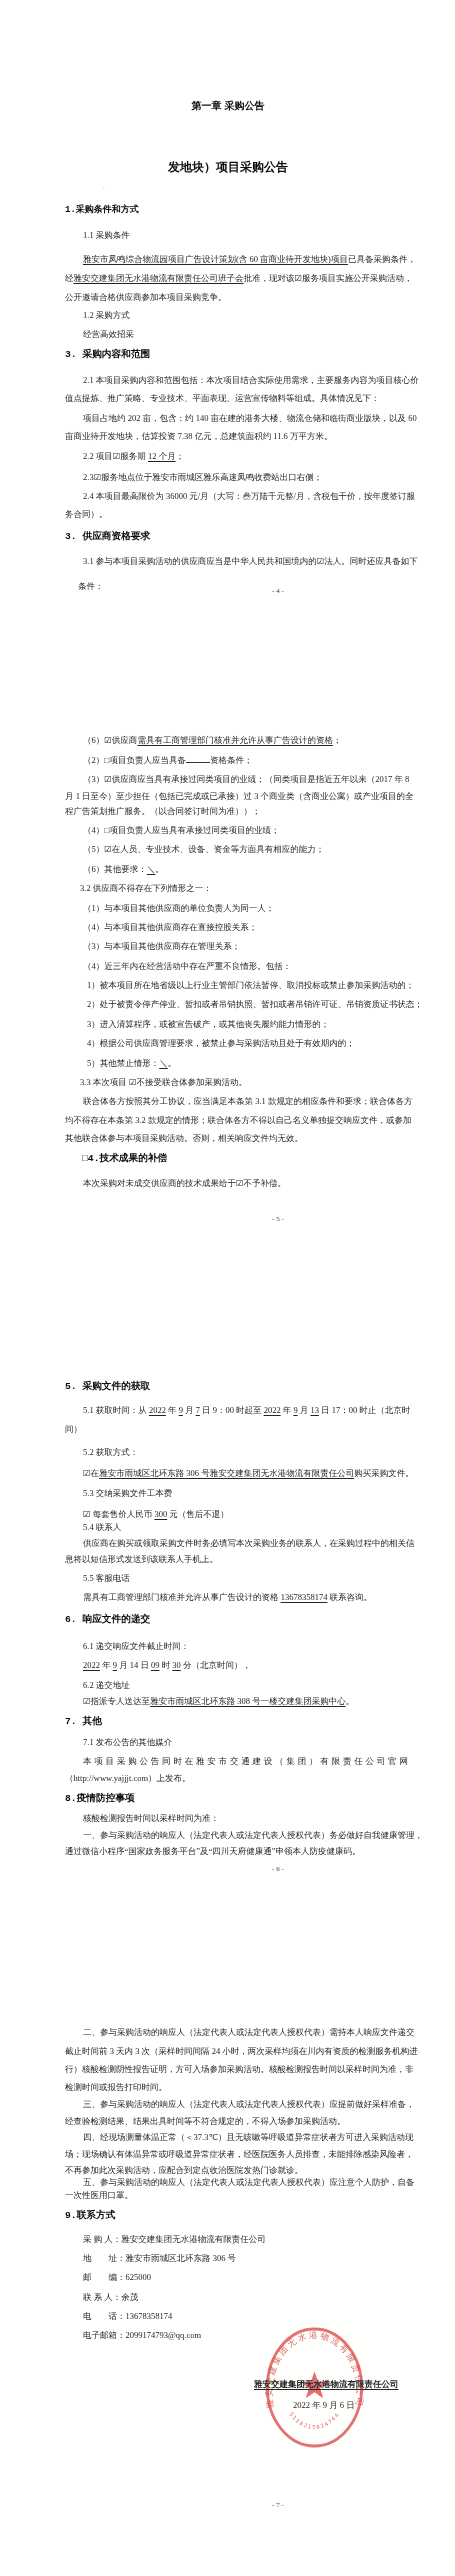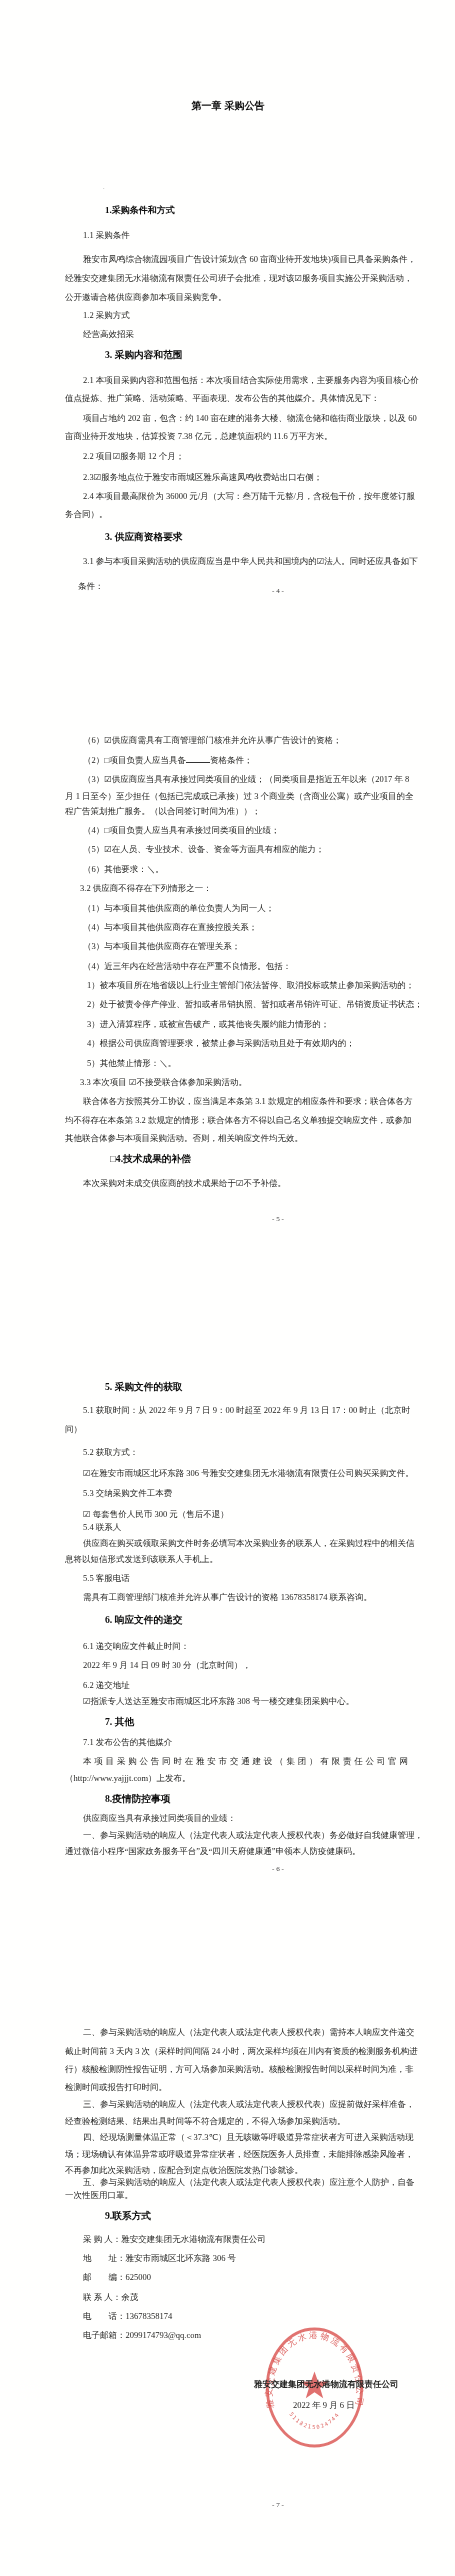--- a/index.html
+++ b/index.html
@@ -1,52 +1,53 @@
 <!DOCTYPE html>
 <html style="font-size:9px"><head>
 <meta charset="utf-8">
 <style>
   html,body{margin:0;padding:0;background:#ffffff;}
   .page{position:relative;width:456px;height:2576px;background:#fffffe;overflow:hidden;
         font-family:"Liberation Serif","DejaVu Serif",serif;color:#232321;}
   .ln{position:absolute;white-space:nowrap;font-size:8.5px;line-height:1.25;
       font-family:"Liberation Serif","DejaVu Sans",serif;color:#242422;}
   .ct{left:0;width:456px;text-align:center;}
-  .hd{font-family:Liberation Serif, serif;font-weight:700;font-size:9.7px;color:#0d0d0d;margin-left:40px;}
+  .hd{font-family:Liberation Mono, monospace;font-weight:700;font-size:9.7px;color:#0d0d0d;}
   .hmain{font-family:"Liberation Sans","DejaVu Sans",sans-serif;font-weight:700;font-size:12px;color:#0d0d0d;}
   .hchap{font-family:"Liberation Sans","DejaVu Sans",sans-serif;font-weight:700;font-size:10px;color:#0d0d0d;}
-  .u{text-underline-offset:1.7px;text-align:center;}
+  .u{text-decoration:underline;text-underline-offset:1.7px;text-align:center;}
   .sp{letter-spacing:2.8px;}
   .ft{left:0;width:556px;text-align:center;font-size:7.1px;color:#3a3a3a;}
   .blank{display:inline-block;width:24px;border-bottom:0.6px solid #333;height:8px;vertical-align:baseline;}
   .tiny{font-size:5.1px;color:#777;}
   .seal{position:absolute;}
   .sig{font-weight:600;}
 </style>
 </head>
 <body>
 
 <div class="page">
 
   <div class="ln ct hchap" style="top:100px">第一章 采购公告</div>
+  <div class="ln ct hmain" style="top:160px">发地块）项目采购公告</div>
   <div class="ln tiny" style="left:103px;top:186px">·</div>
 
   <div class="ln hd" style="left:65px;top:205px;font-size:9px">1.采购条件和方式</div>
   <div class="ln" style="left:83px;top:230px">1.1 采购条件</div>
 
   <div class="ln" style="left:83px;top:254px"><span class="u">雅安市凤鸣综合物流园项目广告设计策划(含 60 亩商业待开发地块)项目</span><span>已具备采购条件，</span></div>
   <div class="ln" style="left:65px;top:273px"><span>经</span><span class="u">雅安交建集团无水港物流有限责任公司班子会</span><span>批准，现对该☑服务项目实施公开采购活动，</span></div>
   <div class="ln" style="left:65px;top:292px">公开邀请合格供应商参加本项目采购竞争。</div>
 
   <div class="ln" style="left:83px;top:310px">1.2 采购方式</div>
   <div class="ln" style="left:83px;top:329px">经营高效招采</div>
 
   <div class="ln hd" style="left:65px;top:349px">3. 采购内容和范围</div>
   <div class="ln" style="left:83px;top:375px">2.1 本项目采购内容和范围包括：本次项目结合实际使用需求，主要服务内容为项目核心价</div>
-  <div class="ln" style="left:65px;top:393px">值点提炼、推广策略、活动策略、平面表现、发布公告的其他媒介。具体情况见下：</div>
+  <div class="ln" style="left:65px;top:393px">值点提炼、推广策略、专业技术、平面表现、运营宣传物料等组成。具体情况见下：</div>
   <div class="ln" style="left:83px;top:413px">项目占地约 202 亩，包含：约 140 亩在建的港务大楼、物流仓储和临街商业版块，以及 60</div>
   <div class="ln" style="left:65px;top:431px">亩商业待开发地块，估算投资 7.38 亿元，总建筑面积约 11.6 万平方米。</div>
   <div class="ln" style="left:83px;top:451px"><span>2.2 项目☑服务期 </span><span class="u">12 个月</span><span>；</span></div>
   <div class="ln" style="left:83px;top:472px">2.3☑服务地点位于雅安市雨城区雅乐高速凤鸣收费站出口右侧；</div>
   <div class="ln" style="left:83px;top:491px">2.4 本项目最高限价为 36000 元/月（大写：叁万陆千元整/月，含税包干价，按年度签订服</div>
   <div class="ln" style="left:65px;top:509px">务合同）。</div>
 
   <div class="ln hd" style="left:65px;top:531px">3. 供应商资格要求</div>
   <div class="ln" style="left:83px;top:556px">3.1 参与本项目采购活动的供应商应当是中华人民共和国境内的☑法人。同时还应具备如下</div>
   <div class="ln" style="left:78px;top:581px">条件：</div>
@@ -70,21 +71,21 @@
   <div class="ln" style="left:87px;top:999px">2）处于被责令停产停业、暂扣或者吊销执照、暂扣或者吊销许可证、吊销资质证书状态；</div>
   <div class="ln" style="left:87px;top:1019px">3）进入清算程序，或被宣告破产，或其他丧失履约能力情形的；</div>
   <div class="ln" style="left:87px;top:1038px">4）根据公司供应商管理要求，被禁止参与采购活动且处于有效期内的；</div>
   <div class="ln" style="left:87px;top:1058px"><span>5）其他禁止情形：</span><span class="u">＼</span><span>。</span></div>
 
   <div class="ln" style="left:80px;top:1077px">3.3 本次项目 ☑不接受联合体参加采购活动。</div>
   <div class="ln" style="left:83px;top:1096px">联合体各方按照其分工协议，应当满足本条第 3.1 款规定的相应条件和要求；联合体各方</div>
   <div class="ln" style="left:65px;top:1115px">均不得存在本条第 3.2 款规定的情形；联合体各方不得以自己名义单独提交响应文件，或参加</div>
   <div class="ln" style="left:65px;top:1133px">其他联合体参与本项目采购活动。否则，相关响应文件均无效。</div>
 
-  <div class="ln hd" style="left:70px;top:1153px">□4.技术成果的补偿</div>
+  <div class="ln hd" style="left:82px;top:1153px">□4.技术成果的补偿</div>
   <div class="ln" style="left:83px;top:1178px">本次采购对未成交供应商的技术成果给于☑不予补偿。</div>
   <div class="ln ft" style="top:1215px">- 5 -</div>
 
   <div class="ln hd" style="left:65px;top:1381px">5. 采购文件的获取</div>
   <div class="ln" style="left:83px;top:1405px"><span>5.1 获取时间：从 </span><span class="u">2022</span><span> 年 </span><span class="u">9</span><span> 月 </span><span class="u">7</span><span> 日 9：00 时起至 </span><span class="u">2022</span><span> 年 </span><span class="u">9</span><span> 月 </span><span class="u">13</span><span> 日 17：00 时止（北京时</span></div>
   <div class="ln" style="left:65px;top:1424px">间）</div>
   <div class="ln" style="left:83px;top:1447px">5.2 获取方式：</div>
   <div class="ln" style="left:83px;top:1468px"><span>☑在</span><span class="u">雅安市雨城区北环东路 306 号雅安交建集团无水港物流有限责任公司</span><span>购买采购文件。</span></div>
   <div class="ln" style="left:83px;top:1488px">5.3 交纳采购文件工本费</div>
   <div class="ln" style="left:83px;top:1509px"><span>☑ 每套售价人民币 </span><span class="u">300</span><span> 元（售后不退）</span></div>
@@ -99,21 +100,21 @@
   <div class="ln" style="left:83px;top:1660px"><span class="u">2022</span><span> 年 </span><span class="u">9</span><span> 月 14 日 </span><span class="u">09</span><span> 时 </span><span class="u">30</span><span> 分（北京时间），</span></div>
   <div class="ln" style="left:83px;top:1680px">6.2 递交地址</div>
   <div class="ln" style="left:83px;top:1696px"><span>☑指派专人送达至</span><span class="u">雅安市雨城区北环东路 308 号一楼交建集团采购中心</span><span>。</span></div>
 
   <div class="ln hd" style="left:65px;top:1716px">7. 其他</div>
   <div class="ln" style="left:83px;top:1737px">7.1 发布公告的其他媒介</div>
   <div class="ln sp" style="left:83px;top:1756px">本项目采购公告同时在雅安市交通建设（集团）有限责任公司官网</div>
   <div class="ln" style="left:65px;top:1773px">（http://www.yajjjt.com）上发布。</div>
 
   <div class="ln hd" style="left:65px;top:1793px">8.疫情防控事项</div>
-  <div class="ln" style="left:83px;top:1813px">供应商应当具有承接过同类项目的业绩：</div>
+  <div class="ln" style="left:83px;top:1813px">核酸检测报告时间以采样时间为准：</div>
   <div class="ln" style="left:83px;top:1830px">一、参与采购活动的响应人（法定代表人或法定代表人授权代表）务必做好自我健康管理，</div>
   <div class="ln" style="left:65px;top:1846px">通过微信小程序“国家政务服务平台”及“四川天府健康通”申领本人防疫健康码。</div>
   <div class="ln ft" style="top:1865px">- 6 -</div>
 
   <div class="ln" style="left:83px;top:2027px">二、参与采购活动的响应人（法定代表人或法定代表人授权代表）需持本人响应文件递交</div>
   <div class="ln" style="left:65px;top:2046px">截止时间前 3 天内 3 次（采样时间间隔 24 小时，两次采样均须在川内有资质的检测服务机构进</div>
   <div class="ln" style="left:65px;top:2064px">行）核酸检测阴性报告证明，方可入场参加采购活动。核酸检测报告时间以采样时间为准，非</div>
   <div class="ln" style="left:65px;top:2082px">检测时间或报告打印时间。</div>
   <div class="ln" style="left:83px;top:2099px">三、参与采购活动的响应人（法定代表人或法定代表人授权代表）应提前做好采样准备，</div>
   <div class="ln" style="left:65px;top:2116px">经查验检测结果、结果出具时间等不符合规定的，不得入场参加采购活动。</div>

